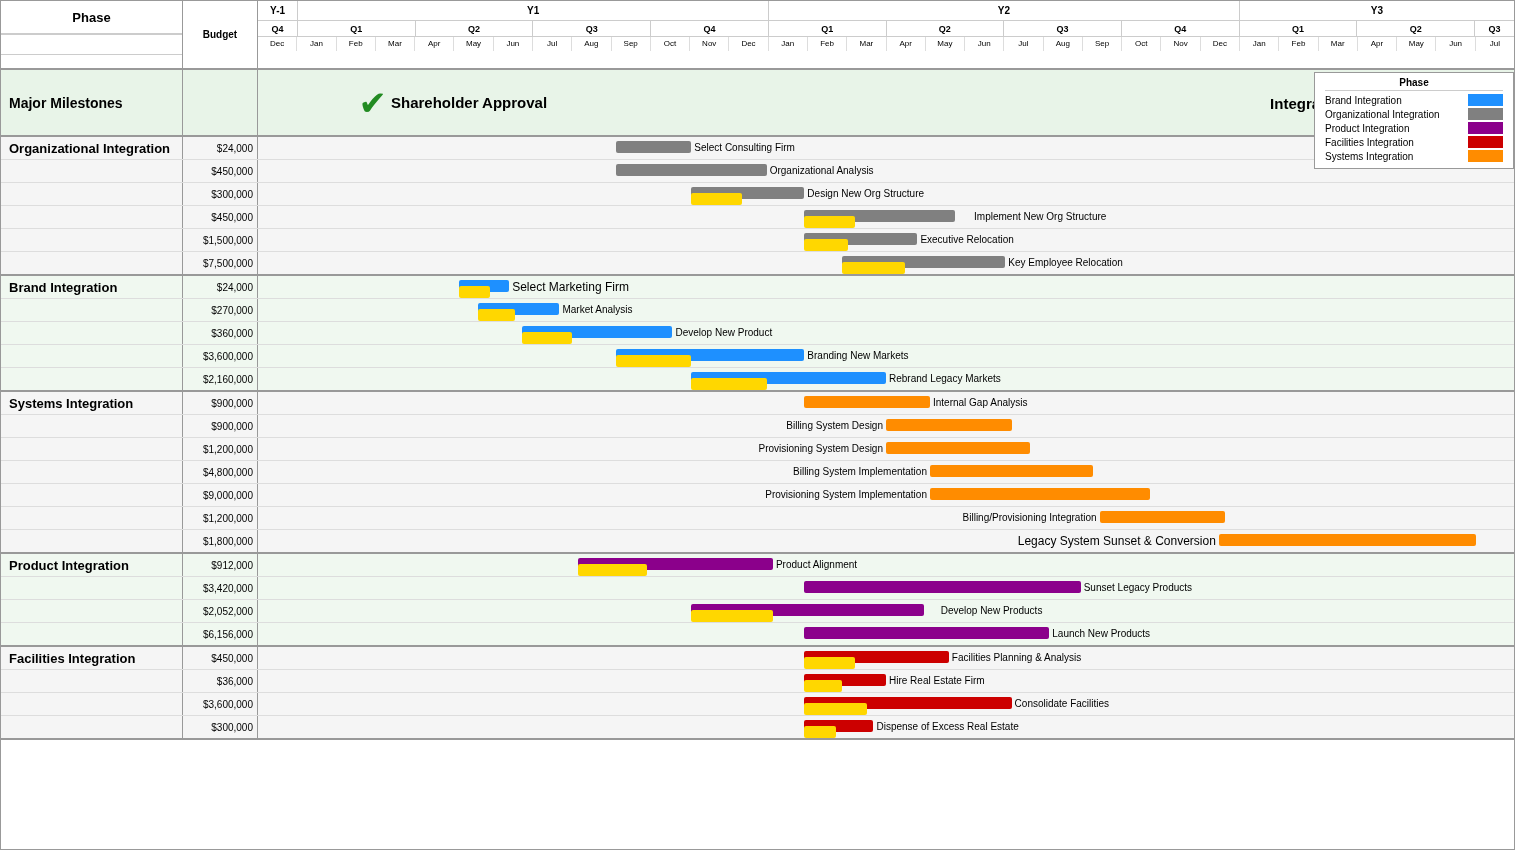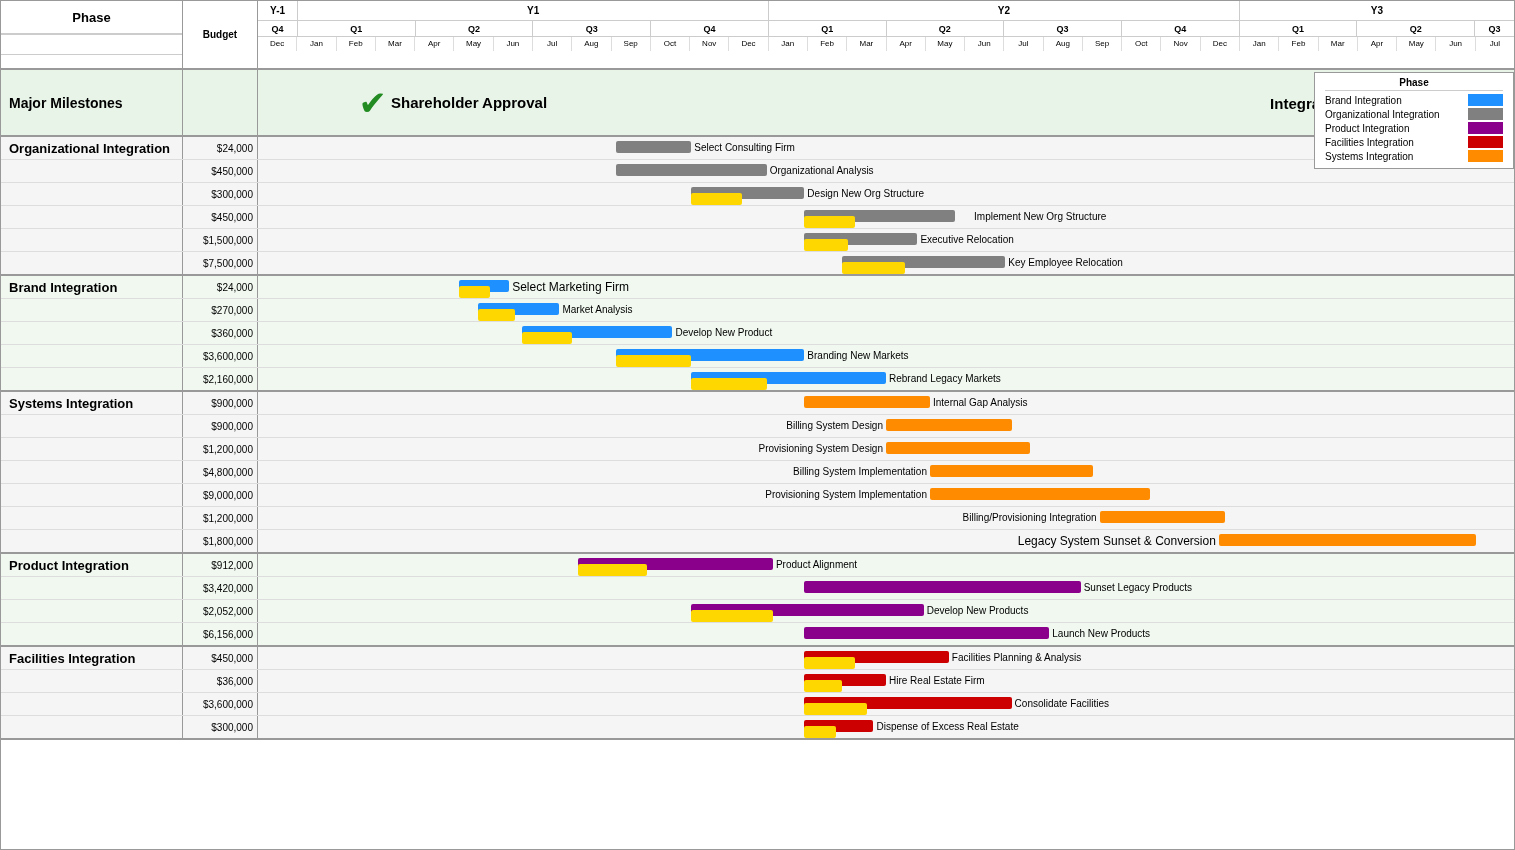--- a/index.html
+++ b/index.html
@@ -307,21 +307,21 @@
           <div style="position: absolute; left: 43.5%; width: 22%; height: 12px; top: 4px; background: rgb(139, 0, 139); border-radius: 2px;"></div>
           <div style="position: absolute; left: 65.5%; top: 4px; font-size: 10px; white-space: nowrap; line-height: 14px; color: rgb(0, 0, 0); padding-left: 3px;">Sunset Legacy Products</div>
         </div>
       </div>
       <div style="display: flex; border-bottom: 1px solid rgb(221, 221, 221); min-height: 22px; align-items: stretch; background: rgb(240, 248, 240);">
         <div style="width: 182px; min-width: 182px; border-right: 1px solid rgb(153, 153, 153); padding: 2px 8px; font-weight: bold; font-size: 13px;"></div>
         <div style="width: 75px; min-width: 75px; border-right: 1px solid rgb(153, 153, 153); text-align: right; padding: 2px 4px; font-size: 10px; display: flex; align-items: center; justify-content: flex-end;">$2,052,000</div>
         <div style="flex: 1 1 0%; position: relative; min-height: 22px;">
           <div style="position: absolute; left: 34.5%; width: 18.5%; height: 12px; top: 4px; background: rgb(139, 0, 139); border-radius: 2px;"></div>
           <div style="position: absolute; left: 34.5%; width: 6.5%; height: 12px; top: 10px; background: rgb(255, 215, 0); border-radius: 2px;"></div>
-          <div style="position: absolute; left: 53%; top: 4px; font-size: 10px; white-space: nowrap; line-height: 14px; color: rgb(0, 0, 0); padding-left: 3px;">Develop New Products</div>
+          <div style="position: absolute; left: 53%; top: 4px; font-size: 10px; white-space: nowrap; line-height: 14px; color: rgb(0, 0, 0); padding-left: 17px;">Develop New Products</div>
         </div>
       </div>
       <div style="display: flex; border-bottom: 2px solid rgb(153, 153, 153); min-height: 22px; align-items: stretch; background: rgb(240, 248, 240);">
         <div style="width: 182px; min-width: 182px; border-right: 1px solid rgb(153, 153, 153); padding: 2px 8px; font-weight: bold; font-size: 13px;"></div>
         <div style="width: 75px; min-width: 75px; border-right: 1px solid rgb(153, 153, 153); text-align: right; padding: 2px 4px; font-size: 10px; display: flex; align-items: center; justify-content: flex-end;">$6,156,000</div>
         <div style="flex: 1 1 0%; position: relative; min-height: 22px;">
           <div style="position: absolute; left: 43.5%; width: 19.5%; height: 12px; top: 4px; background: rgb(139, 0, 139); border-radius: 2px;"></div>
           <div style="position: absolute; left: 63%; top: 4px; font-size: 10px; white-space: nowrap; line-height: 14px; color: rgb(0, 0, 0); padding-left: 3px;">Launch New Products</div>
         </div>
       </div>

